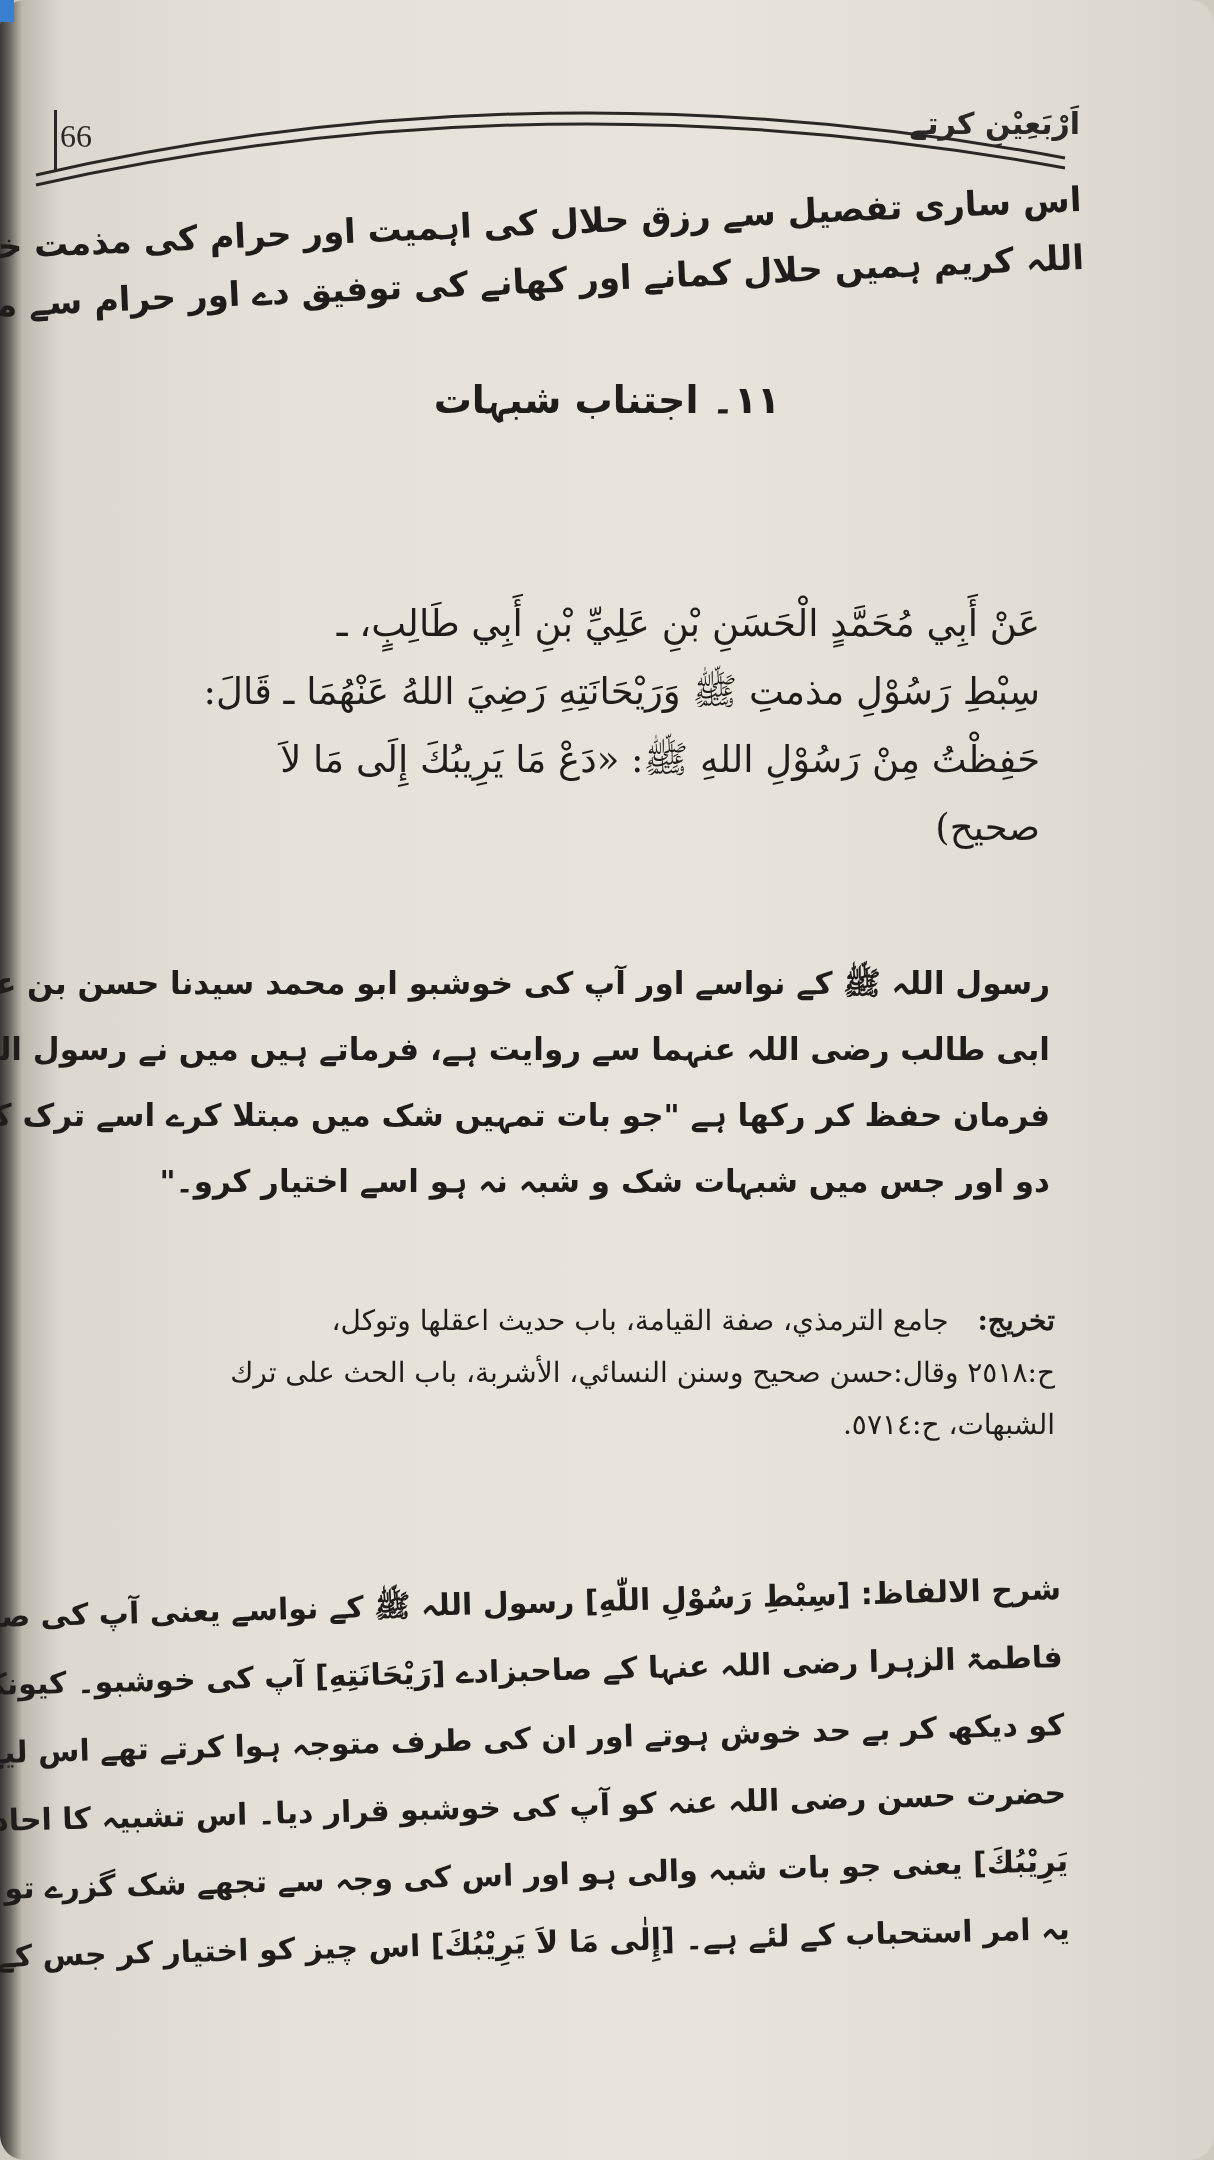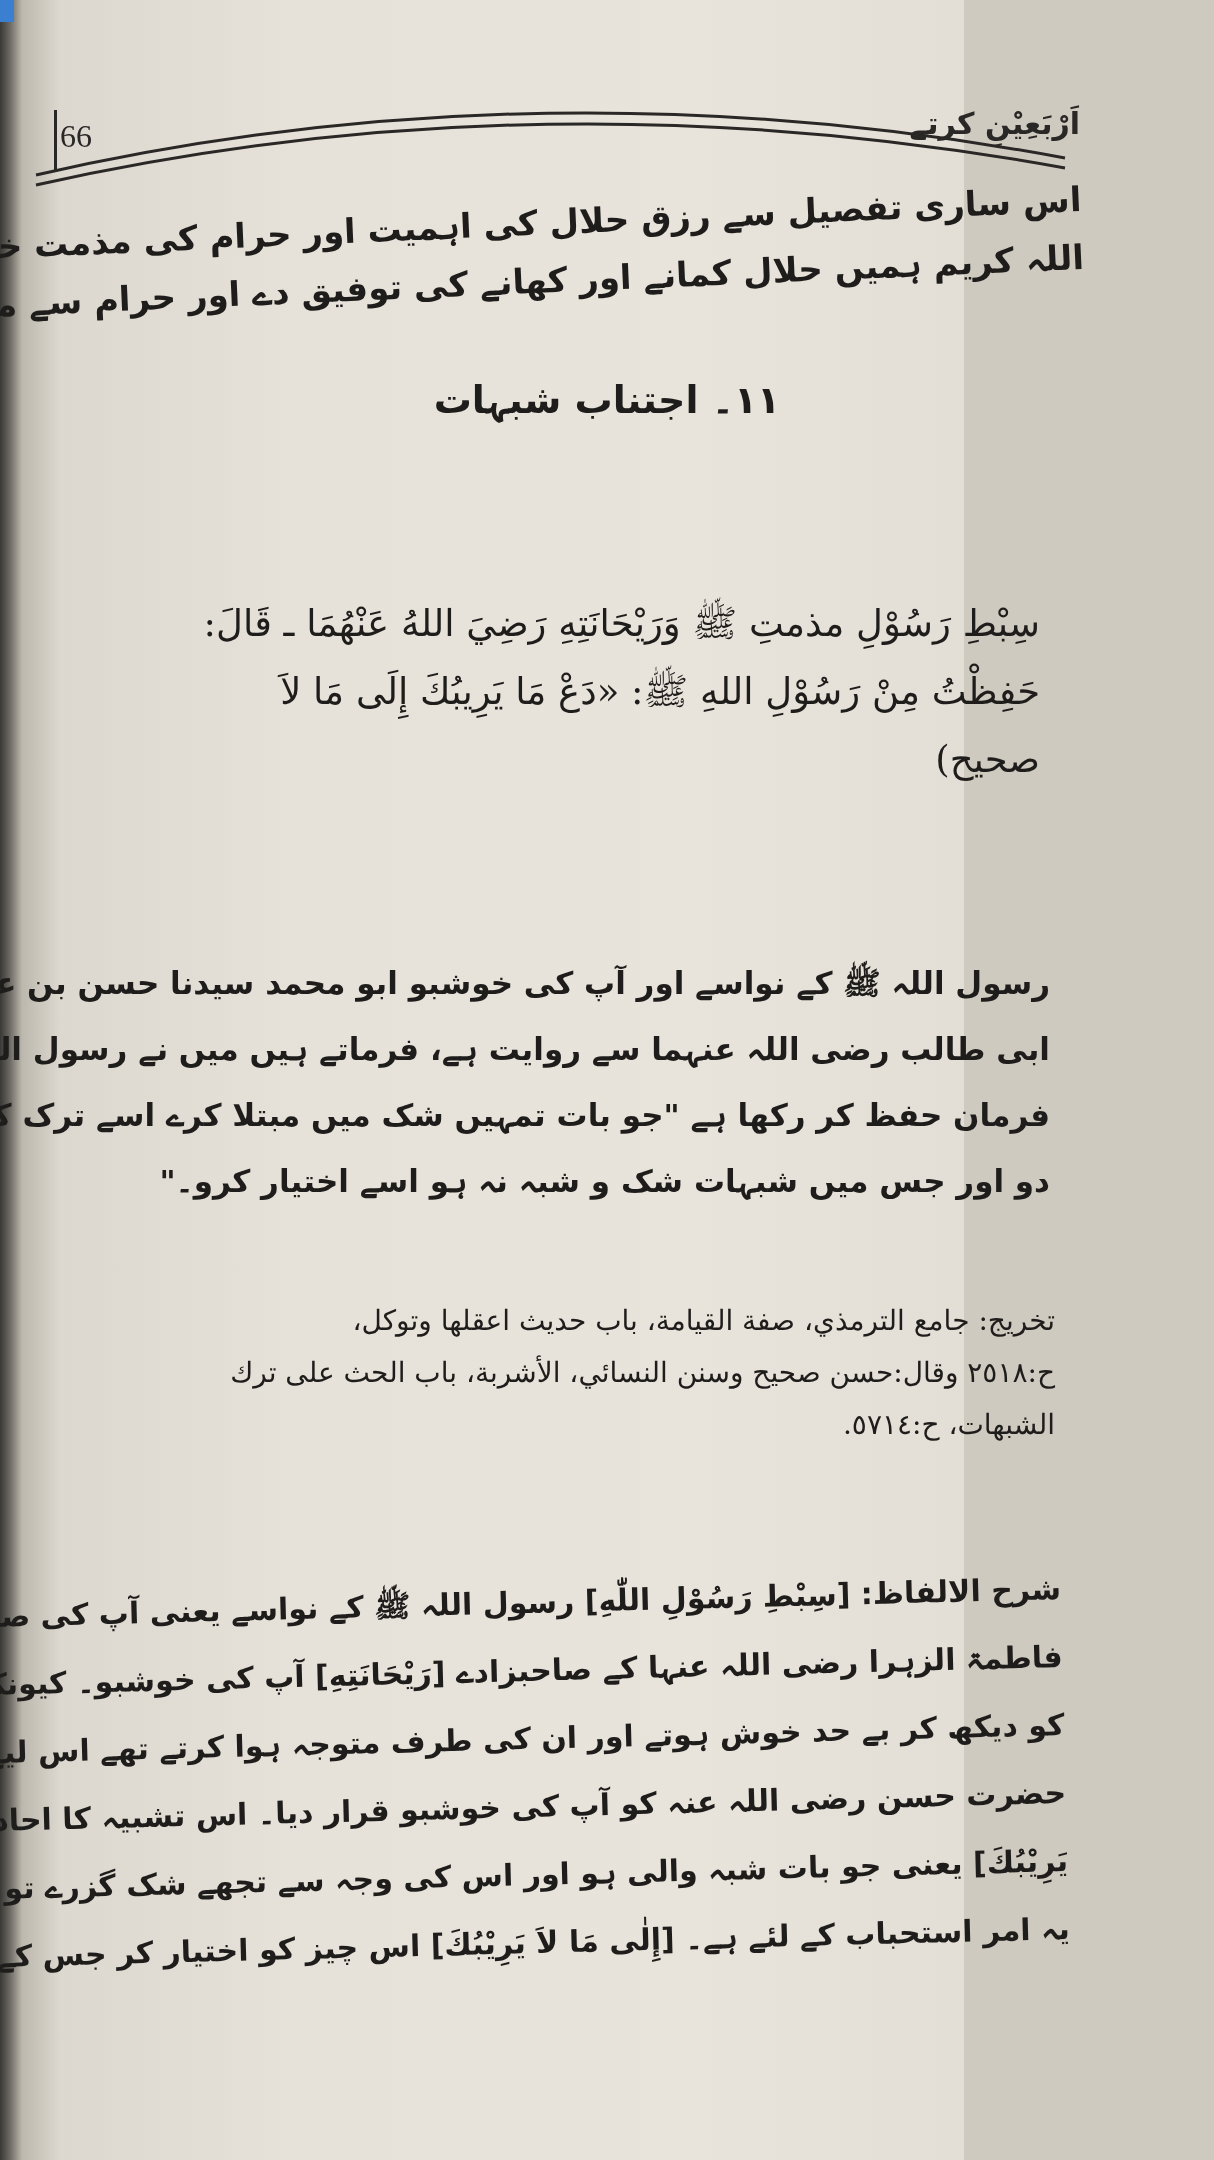--- a/index.html
+++ b/index.html
@@ -1,34 +1,34 @@
 <!DOCTYPE html>
 <html><head>
 <meta charset="utf-8">
 <style>
   html,body{margin:0;padding:0;}
   body{width:1214px;height:2160px;overflow:hidden;background:#cfcac0;position:relative;font-family:"DejaVu Sans",sans-serif;}
-  .page{position:absolute;left:0;top:0;width:964px;height:2160px;
-    background:linear-gradient(90deg,#3a3835 0px,#6d6a64 10px,#bdb8ae 22px,#dcd8cf 60px,#e6e2da 300px,#e8e4dc 700px,#e2ded6 1000px,#d9d5cc 1214px);}
+  .page{position:absolute;left:0;top:0;width:1214px;height:2160px;
+    background:linear-gradient(90deg,#3a3835 0px,#6d6a64 10px,#bdb8ae 22px,#dcd8cf 60px,#e6e2da 300px,#e8e4dc 700px,#e2ded6 1000px,#d9d5cc 1214px);border-radius:25px;}
   .corner{position:absolute;left:0;top:0;width:14px;height:22px;background:#3a7fd0;}
   .header{position:absolute;left:20px;top:100px;width:1060px;height:95px;}
   .page-number{position:absolute;left:40px;top:18px;font-family:"Liberation Serif",serif;font-size:32px;color:#2a2826;}
   .header-rule-v{position:absolute;left:34px;top:10px;width:3px;height:60px;background:#2a2826;}
   .running-title{position:absolute;right:0px;top:6px;font-size:30px;color:#2a2826;direction:rtl;font-weight:bold;}
   .header svg{position:absolute;left:0;top:0;}
   .rtl{direction:rtl;text-align:right;unicode-bidi:embed;}
   .urdu{position:absolute;font-family:"DejaVu Sans",sans-serif;font-weight:bold;color:#1f1d1b;}
   .arabic{position:absolute;font-family:"DejaVu Serif",serif;color:#1f1d1b;}
   .line{white-space:nowrap;overflow:visible;}
   #intro{left:40px;top:170px;width:1040px;font-size:34px;line-height:58px;transform:rotate(-2.5deg);transform-origin:right top;}
   #heading{left:0;top:378px;width:1214px;text-align:center;font-size:38px;font-weight:bold;}
   #hadith{left:40px;top:590px;width:1000px;font-size:37px;line-height:68px;}
   #translation{left:40px;top:950px;width:1010px;font-size:31px;line-height:66px;}
   #takhrij{left:20px;top:1295px;width:1035px;font-size:28px;line-height:52px;}
-  #takhrij .label{font-weight:normal;}
+  #takhrij .label{font-weight:bold;margin-left:20px;}
   #sharh{left:10px;top:1555px;width:1050px;font-size:30px;line-height:68px;transform:rotate(-1.5deg);transform-origin:right top;}
 </style>
 </head>
 <body>
 
 <div class="page">
   <div class="corner"></div>
 
   <div class="header">
     <svg width="1060" height="95">
@@ -41,20 +41,21 @@
   </div>
 
   <div id="intro" class="urdu rtl">
     <div class="line">اس ساری تفصیل سے رزق حلال کی اہمیت اور حرام کی مذمت خوب واضح ہوتی ہے۔</div>
     <div class="line">اللہ کریم ہمیں حلال کمانے اور کھانے کی توفیق دے اور حرام سے محفوظ رکھے۔ آمین</div>
   </div>
 
   <div id="heading" class="urdu rtl" style="">۱۱۔ اجتناب شبہات</div>
 
   <div id="hadith" class="arabic rtl">
+    <div class="line">عَنْ أَبِي مُحَمَّدٍ الْحَسَنِ بْنِ عَلِيِّ بْنِ أَبِي طَالِبٍ، ـ</div>
     <div class="line">سِبْطِ رَسُوْلِ مذمتِ ﷺ وَرَيْحَانَتِهِ رَضِيَ اللهُ عَنْهُمَا ـ قَالَ:</div>
     <div class="line">حَفِظْتُ مِنْ رَسُوْلِ اللهِ ﷺ: «دَعْ مَا يَرِيبُكَ إِلَى مَا لاَ</div>
     <div class="line">صحيح)</div>
   </div>
 
   <div id="translation" class="urdu rtl">
     <div class="line">رسول اللہ ﷺ کے نواسے اور آپ کی خوشبو ابو محمد سیدنا حسن بن علی بن</div>
     <div class="line">ابی طالب رضی اللہ عنہما سے روایت ہے، فرماتے ہیں میں نے رسول اللہ ﷺ کا یہ</div>
     <div class="line">فرمان حفظ کر رکھا ہے "جو بات تمہیں شک میں مبتلا کرے اسے ترک کر</div>
     <div class="line">دو اور جس میں شبہات شک و شبہ نہ ہو اسے اختیار کرو۔"</div>

